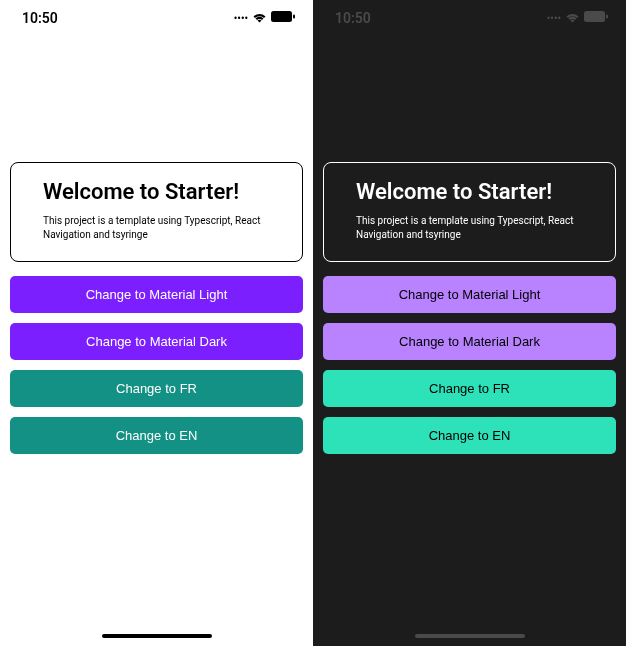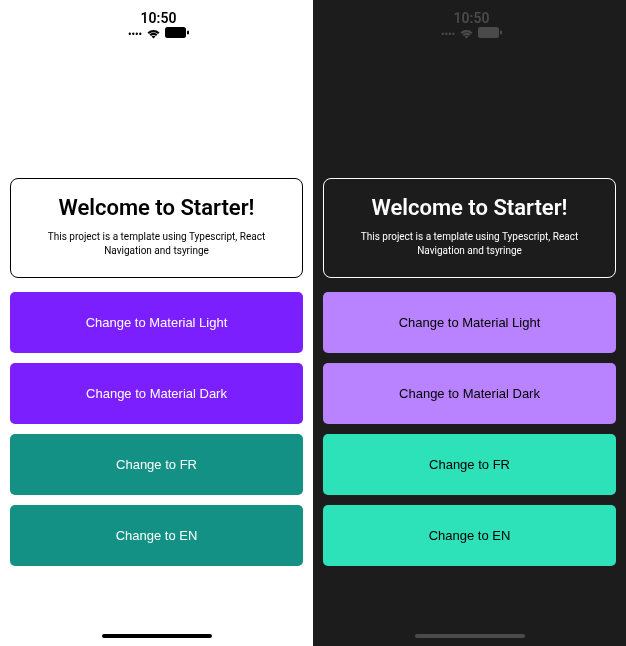--- a/index.html
+++ b/index.html
@@ -29,21 +29,20 @@
       background: #1c1c1c;
       color: #ffffff;
     }
     .status-bar {
       display: flex;
       justify-content: space-between;
       align-items: center;
       padding: 10px 18px 6px 22px;
       font-size: 14px;
       font-weight: 600;
-      flex-direction: column;
     }
     .phone.dark .status-bar {
       color: #4a4a4a;
     }
     .status-right {
       display: flex;
       align-items: center;
       gap: 4px;
     }
     .signal-dots {
@@ -55,22 +54,22 @@
       display: flex;
       flex-direction: column;
       padding: 0 10px;
     }
     .spacer-top {
       height: 130px;
     }
     .card {
       border: 1px solid;
       border-radius: 8px;
-      padding: 16px 24px 20px;
-      text-align: center;
+      padding: 16px 32px 20px;
+      text-align: left;
       margin-bottom: 14px;
     }
     .phone.light .card {
       border-color: #000000;
     }
     .phone.dark .card {
       border-color: #ffffff;
     }
     .card-title {
       font-size: 22px;
@@ -82,21 +81,21 @@
       line-height: 1.35;
     }
     .buttons {
       display: flex;
       flex-direction: column;
       gap: 10px;
     }
     .btn {
       border: none;
       border-radius: 5px;
-      padding: 23px 0;
+      padding: 11px 0;
       font-size: 13px;
       font-weight: 400;
       cursor: pointer;
       text-align: center;
     }
     .phone.light .btn.primary {
       background: #7c1fff;
       color: #ffffff;
     }
     .phone.light .btn.secondary {

